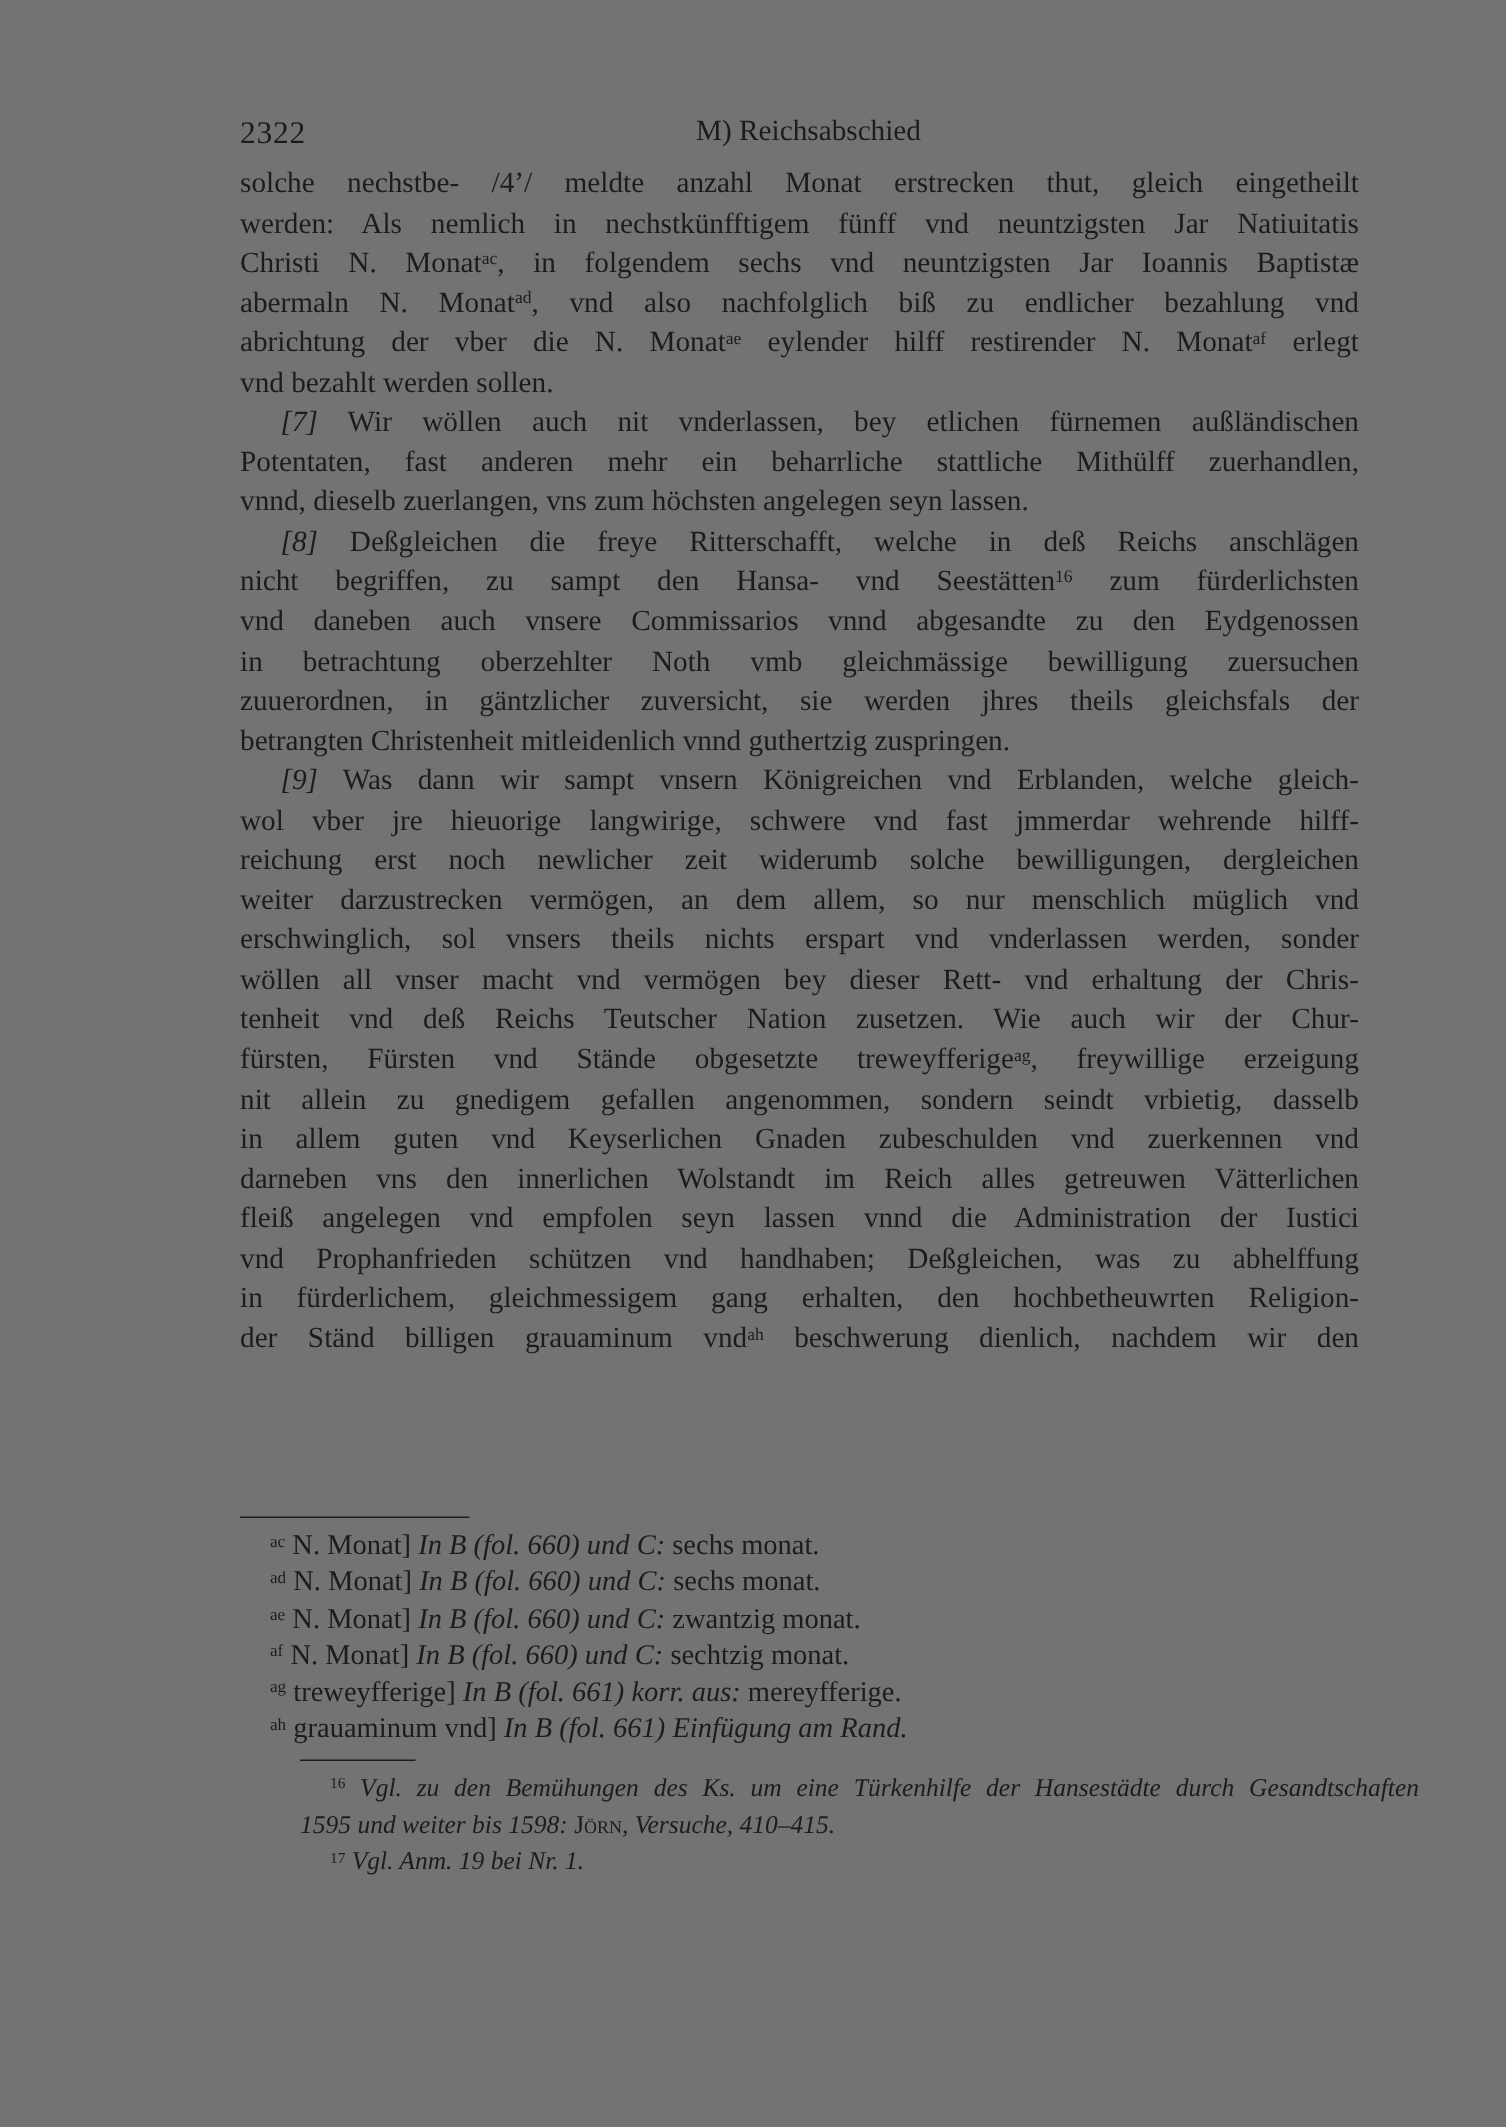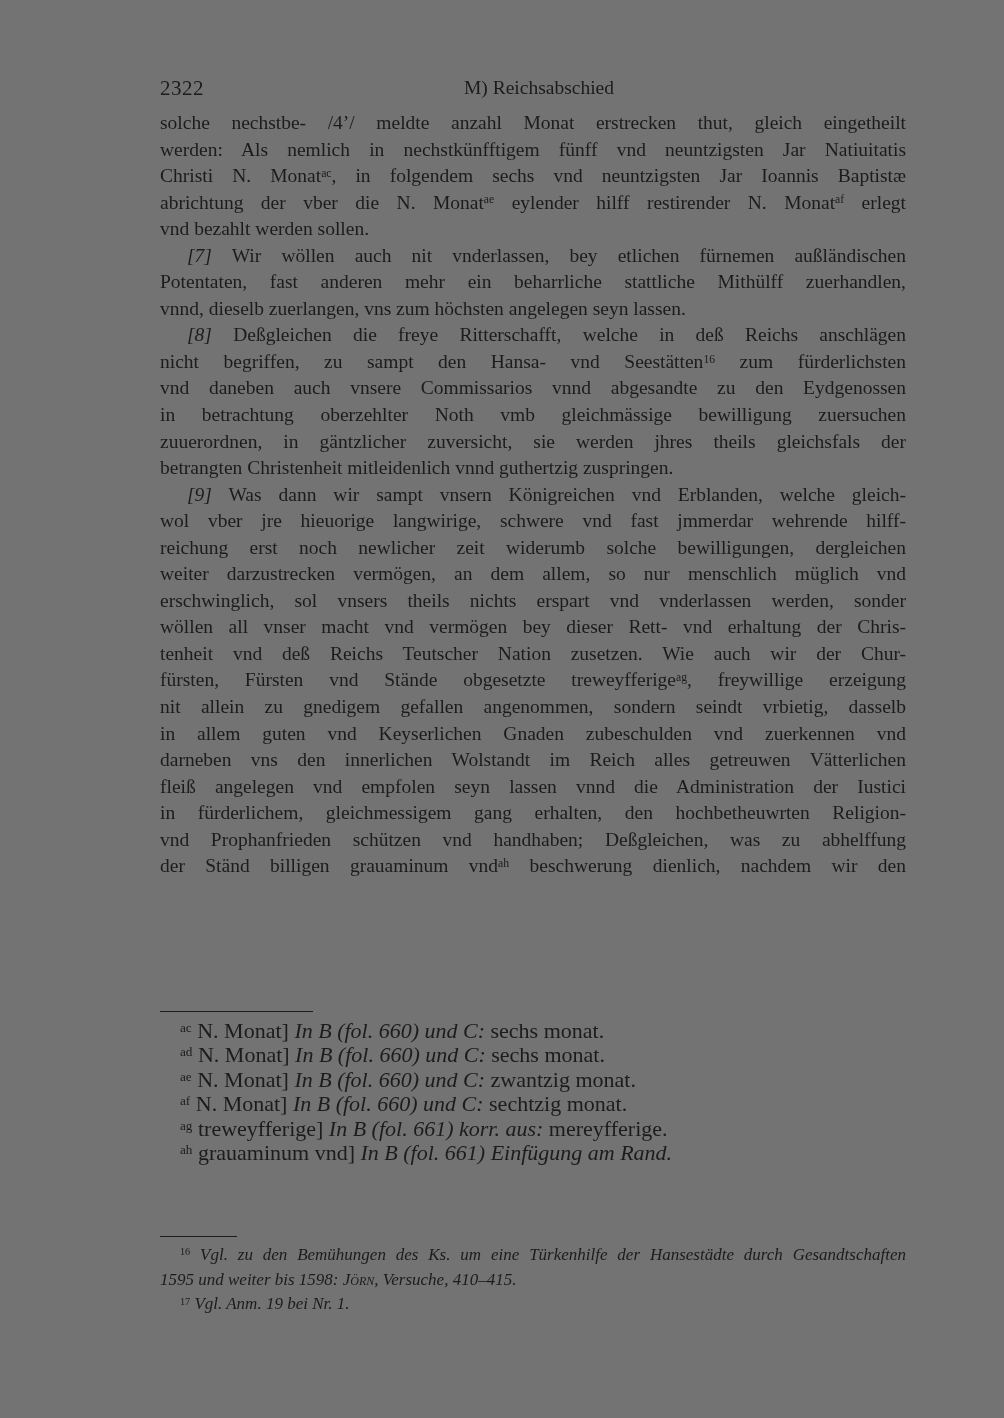--- a/index.html
+++ b/index.html
@@ -42,40 +42,40 @@
   .line.indent { text-indent: 27px; }
 
   sup {
     font-size: 0.6em;
     line-height: 0;
     vertical-align: baseline;
     position: relative;
     top: -0.45em;
   }
   i { font-style: italic; }
-  .sc { font-variant: small-caps; font-style: italic; }
+  .sc { font-variant: small-caps; }
 
   
   .apparatus { top: 1011px; }
   .rule {
     border-top: 1.6px solid #1c1c1c;
     height: 0;
   }
   .rule-a { width: 153px; margin-bottom: 7px; }
   .rule-b { width: 77px; margin-bottom: 6px; }
   .app-line {
-    font-size: 22px;
+    font-size: 19px;
     line-height: 24.4px;
     height: 24.4px;
     padding-left: 20px;
     overflow: hidden;
   }
 
   
-  .footnotes { top: 1236px; }
+  .footnotes { top: 1173px; margin-left: 40px; }
   .fn-line {
     font-size: 17px;
     line-height: 24.6px;
     height: 24.6px;
     overflow: hidden;
   }
   .fn-line.indent { text-indent: 20px; }
   .fn-line.just { text-align: justify; text-align-last: justify; }
 </style>
 </head>
@@ -86,20 +86,21 @@
   <header class="content running-head">
     <span class="page-number">2322</span>
     <span class="running-title">M) Reichsabschied</span>
   </header>
 
   <main class="content body-text" id="body-text">
       <div class="paragraph">
         <div class="line">solche nechstbe- /4’/ meldte anzahl Monat erstrecken thut, gleich eingetheilt</div>
         <div class="line">werden: Als nemlich in nechstkünfftigem fünff vnd neuntzigsten Jar Natiuitatis</div>
         <div class="line">Christi N. Monat<sup>ac</sup>, in folgendem sechs vnd neuntzigsten Jar Ioannis Baptistæ</div>
+        <div class="line">abermaln N. Monat<sup>ad</sup>, vnd also nachfolglich biß zu endlicher bezahlung vnd</div>
         <div class="line">abrichtung der vber die N. Monat<sup>ae</sup> eylender hilff restirender N. Monat<sup>af</sup> erlegt</div>
         <div class="line end">vnd bezahlt werden sollen.</div>
       </div>
       <div class="paragraph">
         <div class="line indent"><i>[7]</i> Wir wöllen auch nit vnderlassen, bey etlichen fürnemen außländischen</div>
         <div class="line">Potentaten, fast anderen mehr ein beharrliche stattliche Mithülff zuerhandlen,</div>
         <div class="line end">vnnd, dieselb zuerlangen, vns zum höchsten angelegen seyn lassen.</div>
       </div>
       <div class="paragraph">
         <div class="line indent"><i>[8]</i> Deßgleichen die freye Ritterschafft, welche in deß Reichs anschlägen</div>
@@ -115,22 +116,22 @@
         <div class="line">reichung erst noch newlicher zeit widerumb solche bewilligungen, dergleichen</div>
         <div class="line">weiter darzustrecken vermögen, an dem allem, so nur menschlich müglich vnd</div>
         <div class="line">erschwinglich, sol vnsers theils nichts erspart vnd vnderlassen werden, sonder</div>
         <div class="line">wöllen all vnser macht vnd vermögen bey dieser Rett- vnd erhaltung der Chris-</div>
         <div class="line">tenheit vnd deß Reichs Teutscher Nation zusetzen. Wie auch wir der Chur-</div>
         <div class="line">fürsten, Fürsten vnd Stände obgesetzte treweyfferige<sup>ag</sup>, freywillige erzeigung</div>
         <div class="line">nit allein zu gnedigem gefallen angenommen, sondern seindt vrbietig, dasselb</div>
         <div class="line">in allem guten vnd Keyserlichen Gnaden zubeschulden vnd zuerkennen vnd</div>
         <div class="line">darneben vns den innerlichen Wolstandt im Reich alles getreuwen Vätterlichen</div>
         <div class="line">fleiß angelegen vnd empfolen seyn lassen vnnd die Administration der Iustici</div>
+        <div class="line">vnd Prophanfrieden schützen vnd handhaben; Deßgleichen, was zu abhelffung</div>
         <div class="line">in fürderlichem, gleichmessigem gang erhalten, den hochbetheuwrten Religion-</div>
-        <div class="line">vnd Prophanfrieden schützen vnd handhaben; Deßgleichen, was zu abhelffung</div>
         <div class="line">der Ständ billigen grauaminum vnd<sup>ah</sup> beschwerung dienlich, nachdem wir den</div>
       </div>
     </main>
 
   <section class="content apparatus">
     <div class="rule rule-a"></div>
     <div id="letter-notes">
         <div class="app-line"><sup>ac</sup> N. Monat] <i>In B (fol. 660) und C:</i> sechs monat.</div>
         <div class="app-line"><sup>ad</sup> N. Monat] <i>In B (fol. 660) und C:</i> sechs monat.</div>
         <div class="app-line"><sup>ae</sup> N. Monat] <i>In B (fol. 660) und C:</i> zwantzig monat.</div>

